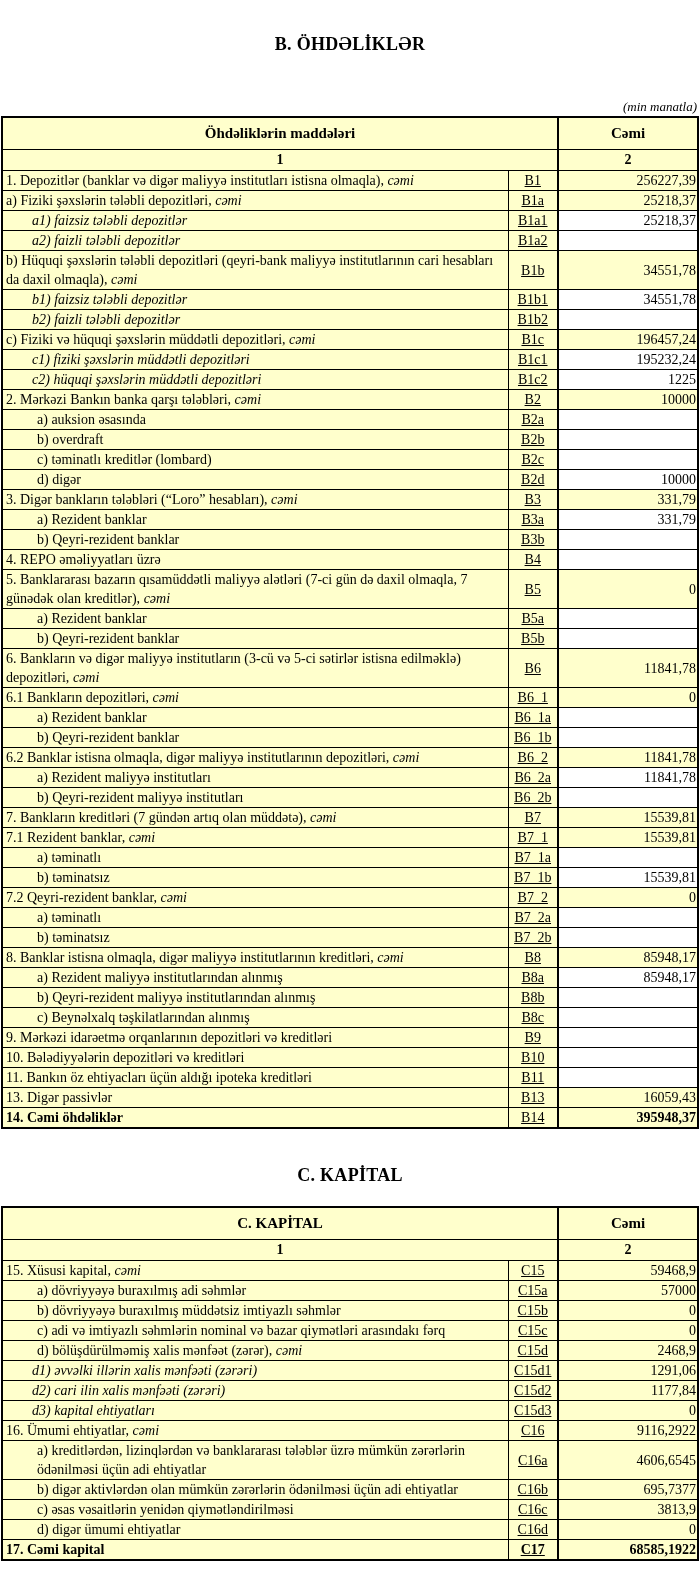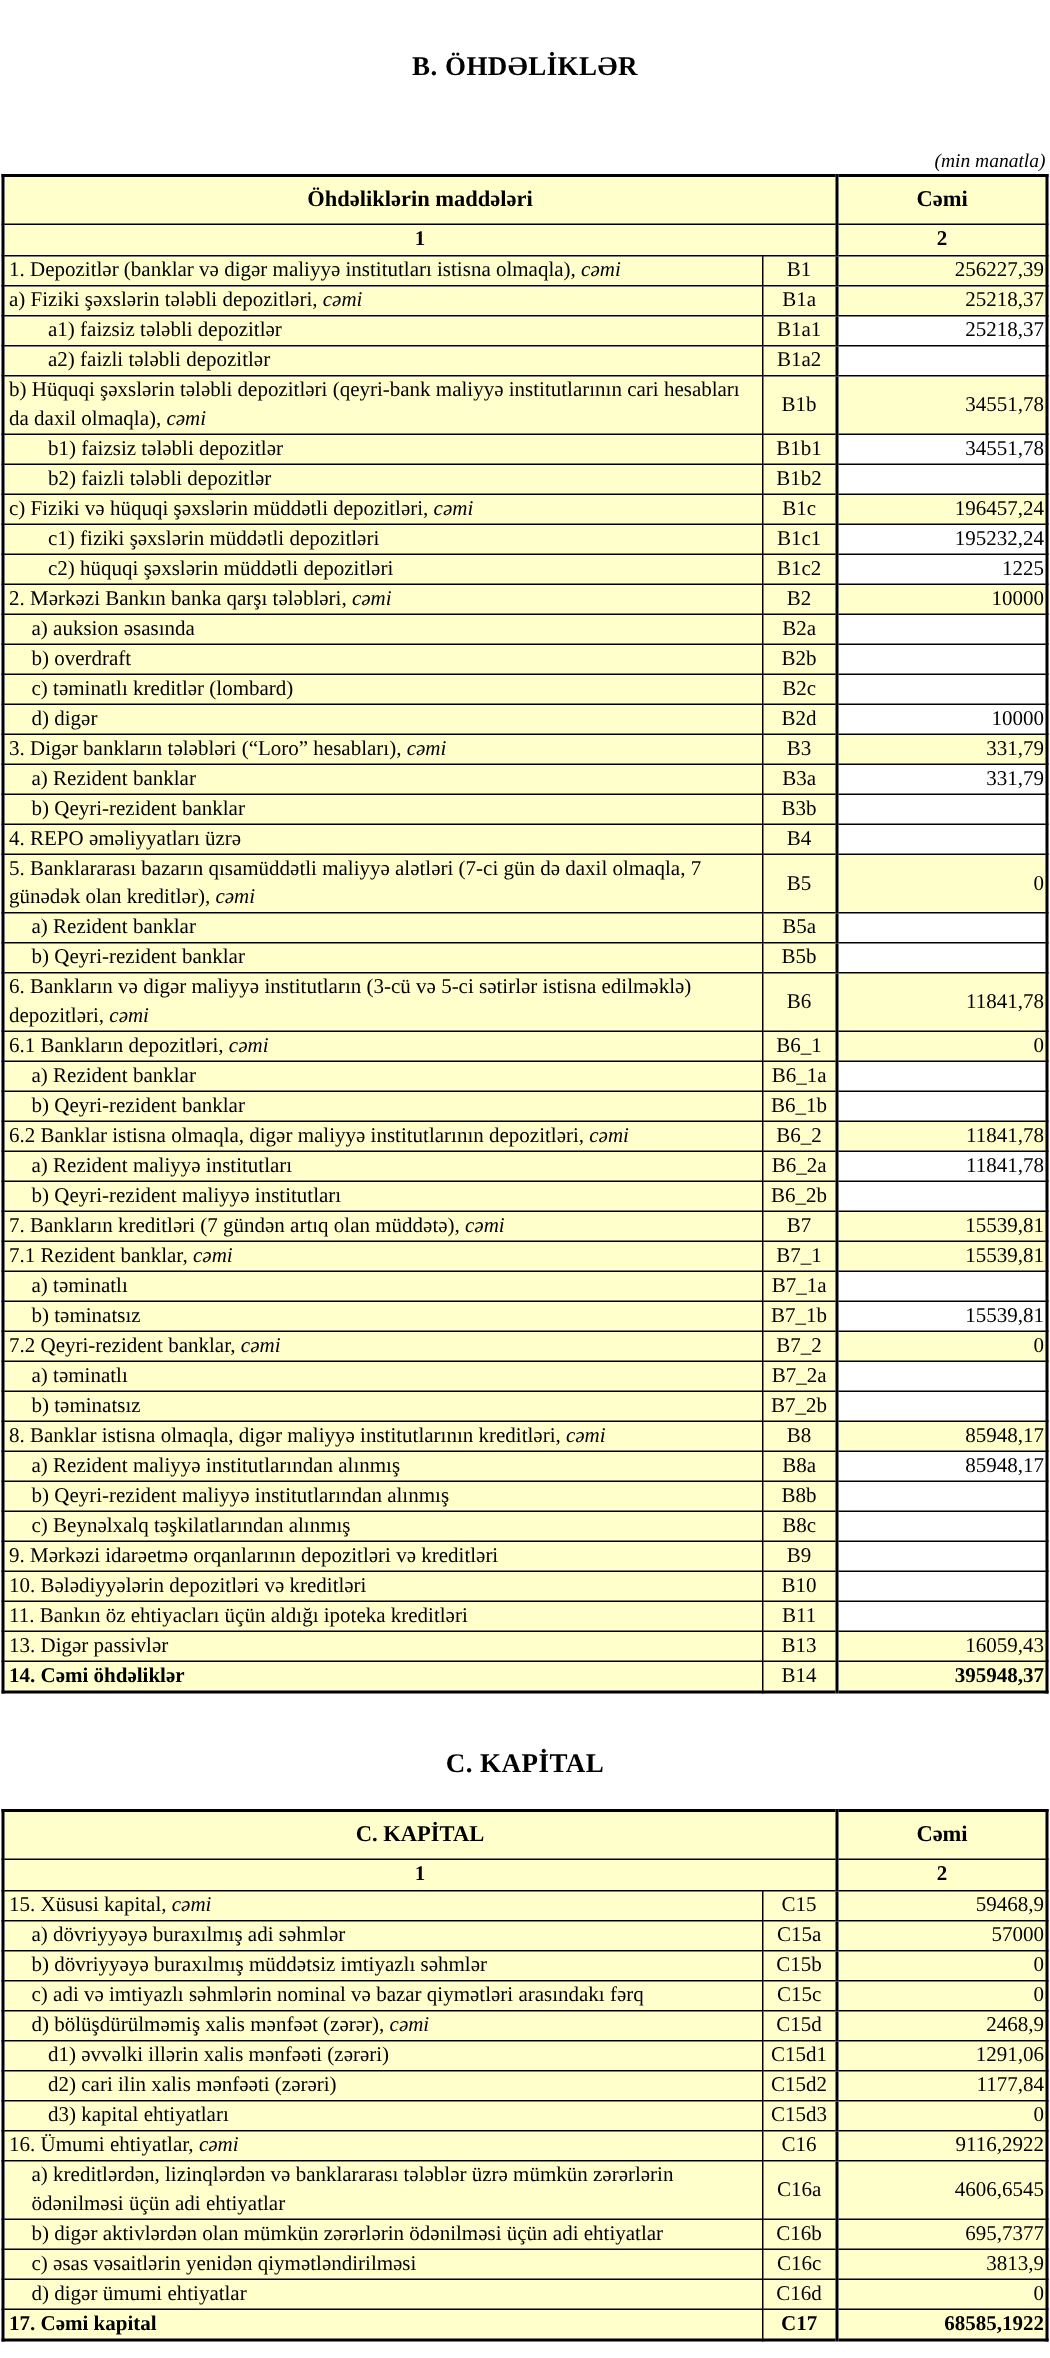--- a/index.html
+++ b/index.html
@@ -14,23 +14,23 @@
   table{border-collapse:collapse;table-layout:fixed;width:698px;border:2px solid var(--border);}
   col.c-label{width:506px;} col.c-code{width:50px;} col.c-val{width:140px;}
   th,td{border:1px solid var(--border);background:var(--yellow);overflow:hidden;}
   th{font-size:15px;font-weight:bold;text-align:center;}
   tr.hdr1 th{height:29px;}
   tr.hdr2 th{height:18px;font-size:14px;}
   td{font-size:14px;line-height:19px;padding:0;}
   tr.datarow{height:20px;}
   td.lbl{padding:0 2px 0 3px;}
   td.lbl.ind1{}
-  td.lbl.ind2{padding-left:18px;margin-top:40px;}
-  td.lbl.ind3{padding-left:29px;}
-  td.code{text-align:center;border-right:2px solid var(--border);}
+  td.lbl.ind2{padding-left:34px;margin-top:40px;}
+  td.lbl.ind3{padding-left:29px;font-style:italic;}
+  td.code{text-align:center;border-right:2px solid var(--border);text-decoration:underline;}
   th.divider{border-right:2px solid var(--border);}
   td.val{text-align:right;padding-right:1px;}
   td.val.w{background:var(--white);}
   .b{font-weight:bold;}
   td.lbl i{font-style:italic;}
 </style>
 </head>
 <body>
 
 <div class="page">

